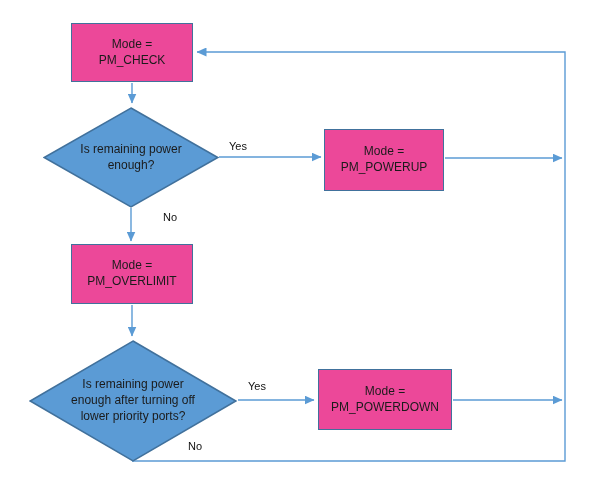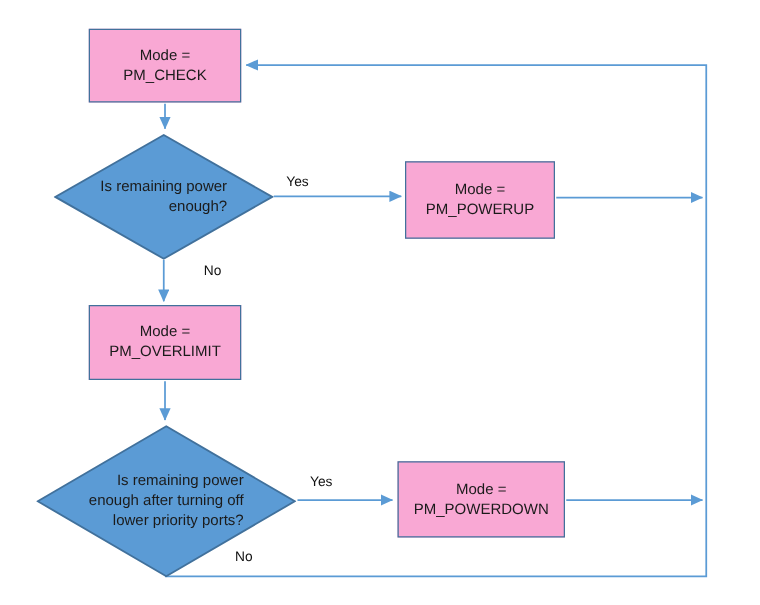--- a/index.html
+++ b/index.html
@@ -17,21 +17,21 @@
   }
   .edges {
     position: absolute;
     left: 0;
     top: 0;
     pointer-events: none;
   }
   .node {
     position: absolute;
     box-sizing: border-box;
-    background: #f9a8d4;
+    background: #ec4899;
     border: 1.5px solid #41719C;
     display: flex;
     align-items: center;
     justify-content: center;
     text-align: center;
     color: #1b1b1b;
     font-size: 12px;
     line-height: 1.3;
   }
   .node .lbl,
@@ -53,21 +53,21 @@
   }
   .diamond .lbl {
     position: absolute;
     left: 0;
     top: 0;
     width: 100%;
     height: 100%;
     display: flex;
     align-items: center;
     justify-content: center;
-    text-align: right;
+    text-align: center;
     color: #1b1b1b;
     font-size: 12px;
     line-height: 1.32;
   }
   #d1 { left: 43px; top: 107px; width: 176px; height: 101px; }
   #d2 { left: 29px; top: 340px; width: 208px; height: 122px; }
   .elabel {
     position: absolute;
     color: #111111;
     font-size: 11px;

